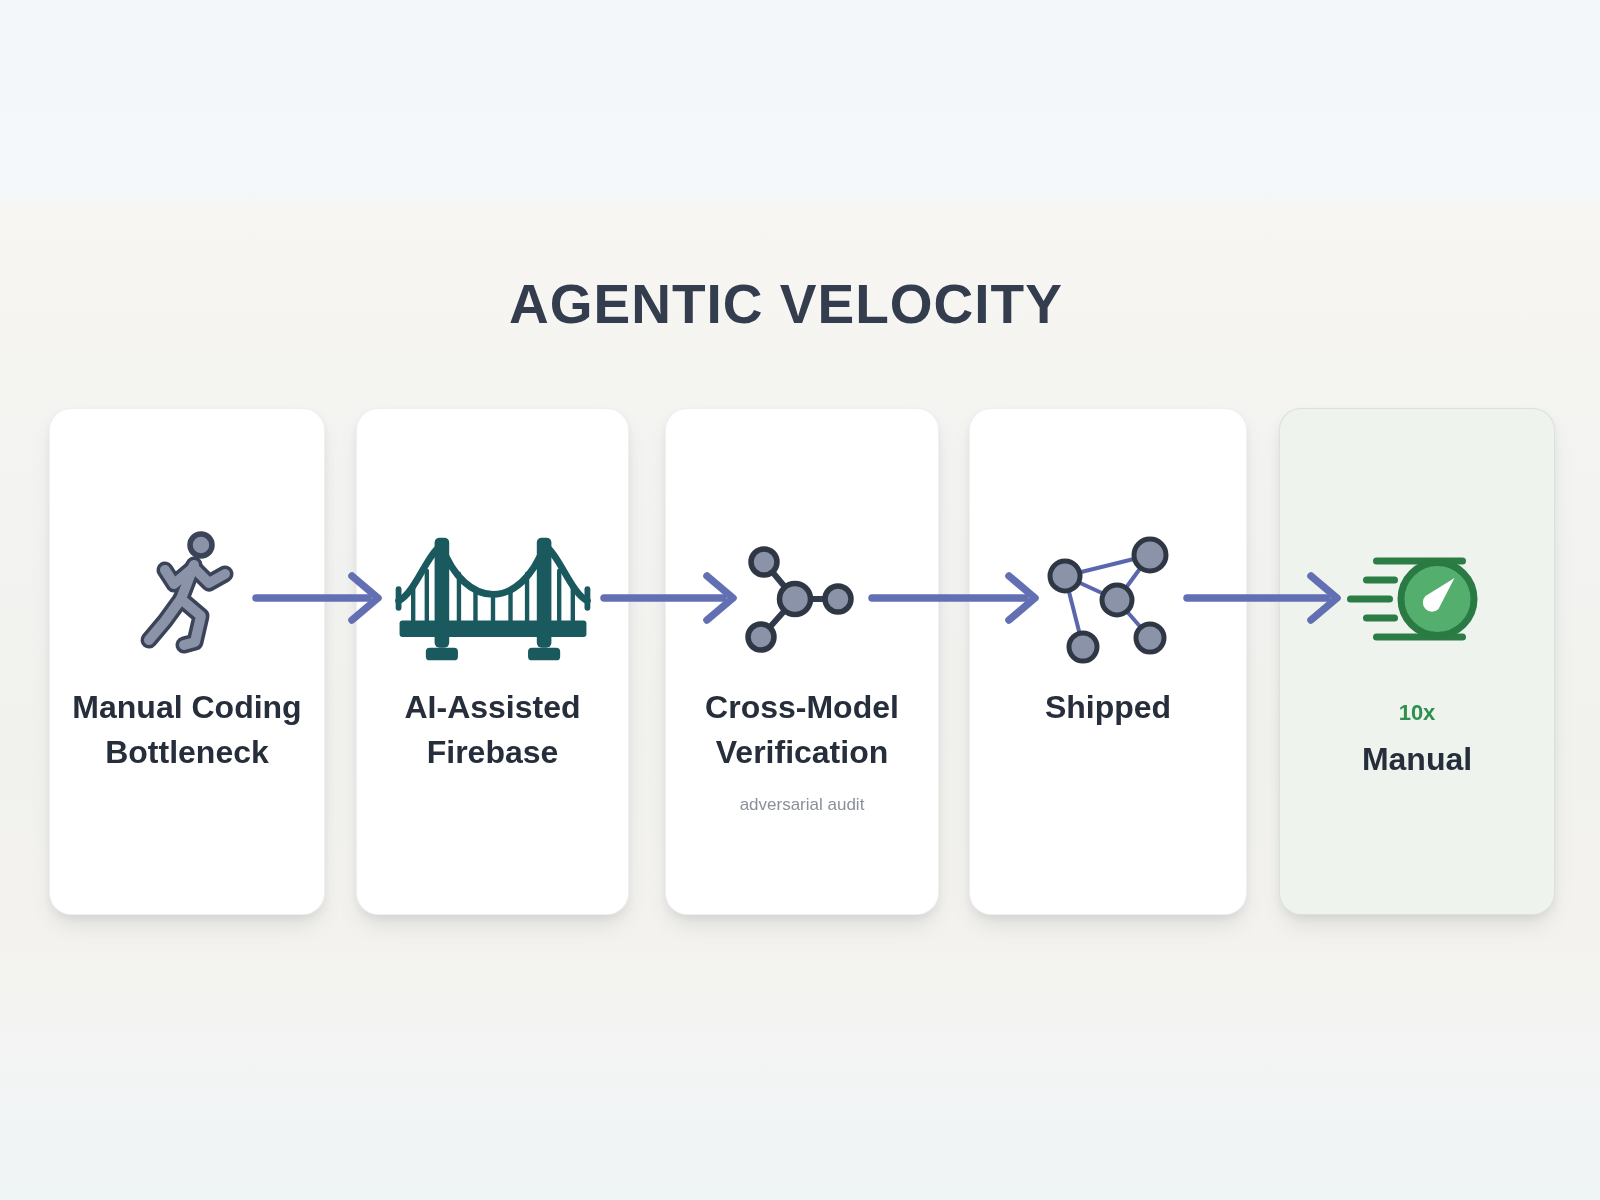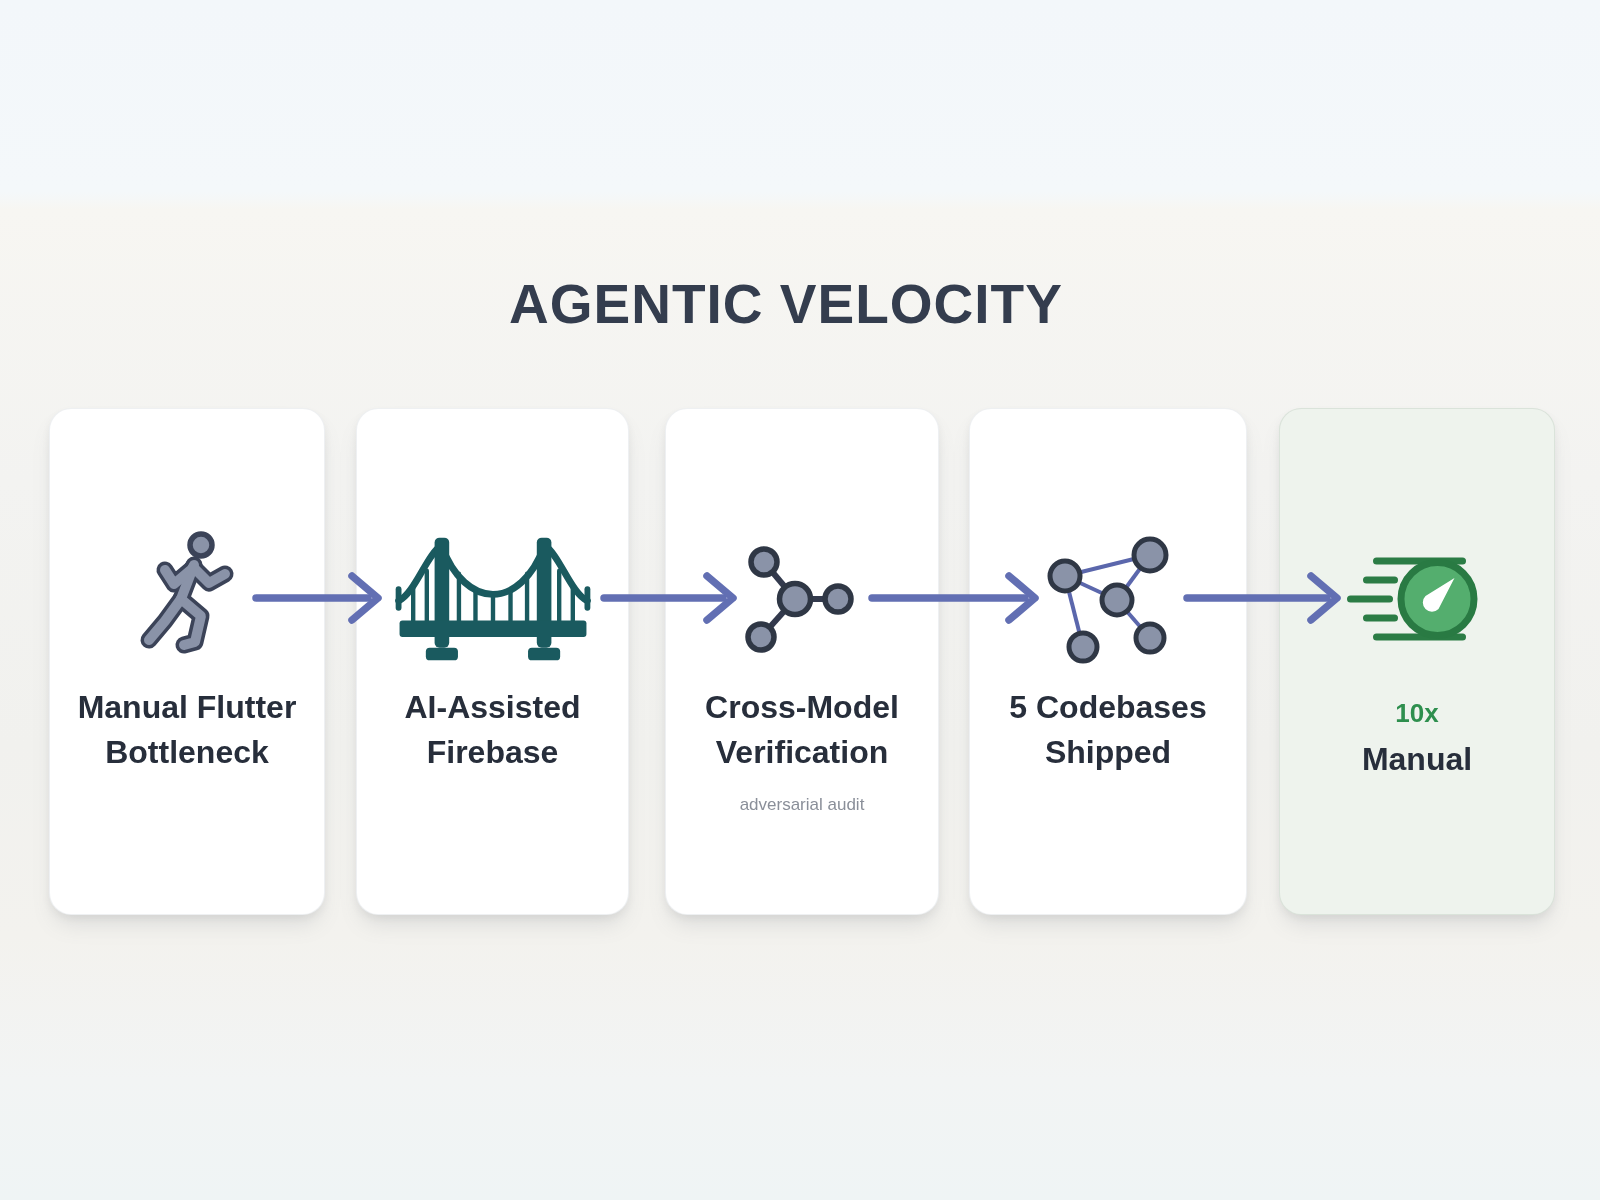--- a/index.html
+++ b/index.html
@@ -36,21 +36,21 @@
   .label {
     position:absolute; top:276px; left:0; width:100%;
     text-align:center; font-size:32px; font-weight:bold;
     color:#272e3b; line-height:45px;
   }
   .sub {
     position:absolute; top:378px; left:0; width:100%;
     text-align:center; font-size:17px; color:#8a8f99; line-height:36px;
   }
   .label-final { top:281px; line-height:46px; }
-  .highlight { color:#2e8f4e; font-size:26px; }
+  .highlight { color:#2e8f4e; font-size:22px; }
   .arrow { position:absolute; top:566px; z-index:5; }
   .arrow svg { display:block; }
 </style>
 </head>
 <body>
 
 <div class="stage">
 
   <div class="title">AGENTIC VELOCITY</div>
 
@@ -68,21 +68,21 @@
           <path d="M59,36 L46,70"></path>
           <path d="M58,39 L39,55 L30,41"></path>
           <path d="M58,38 L74,54 L90,45"></path>
           <path d="M46,70 L66,87 L60,113 L49,116"></path>
           <path d="M46,70 L30,92 L14,111"></path>
         </g>
         <circle cx="66" cy="16" r="11" fill="#8a93a8" stroke="#3b4358" stroke-width="5.5"></circle>
       </svg>
     </div>
     <div class="label">
-      <div>Manual Flutter</div>
+      <div>Manual Coding</div>
       <div>Bottleneck</div>
     </div>
   </div>
 
   <div class="card card-2">
     <div class="icon-wrap" style="top:116px;">
       <svg width="196" height="146" viewBox="0 0 200 150">
         <g fill="none" stroke="#1a5a5f" stroke-linecap="round">
           <g stroke-width="7">
             <path d="M3,78 C20,70 32,30 47,21"></path>
@@ -158,21 +158,20 @@
         <g fill="#8a93a8" stroke="#2f3745" stroke-width="5">
           <circle cx="27" cy="42" r="15"></circle>
           <circle cx="112" cy="21" r="16"></circle>
           <circle cx="79" cy="66" r="15"></circle>
           <circle cx="45" cy="113" r="14"></circle>
           <circle cx="112" cy="104" r="14"></circle>
         </g>
       </svg>
     </div>
     <div class="label">
-      <div>5 Codebases</div>
       <div>Shipped</div>
     </div>
   </div>
 
   <div class="card card-5">
     <div class="icon-wrap" style="top:145px;">
       <svg width="145" height="90" viewBox="0 0 145 90">
         <g stroke="#2b7c45" stroke-width="7" stroke-linecap="round" fill="none">
           <path d="M32,7 L118,7"></path>
           <path d="M22,26 L50,26"></path>

